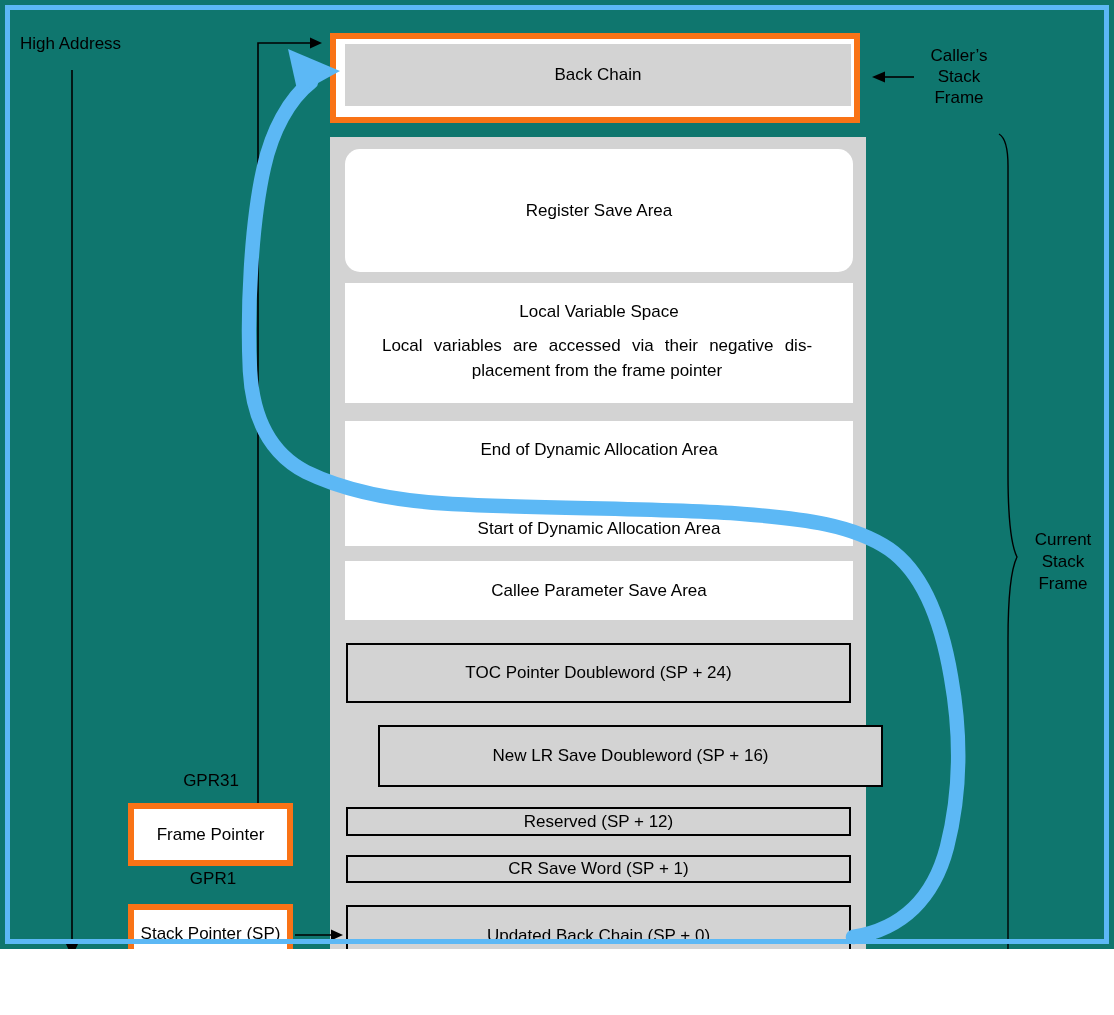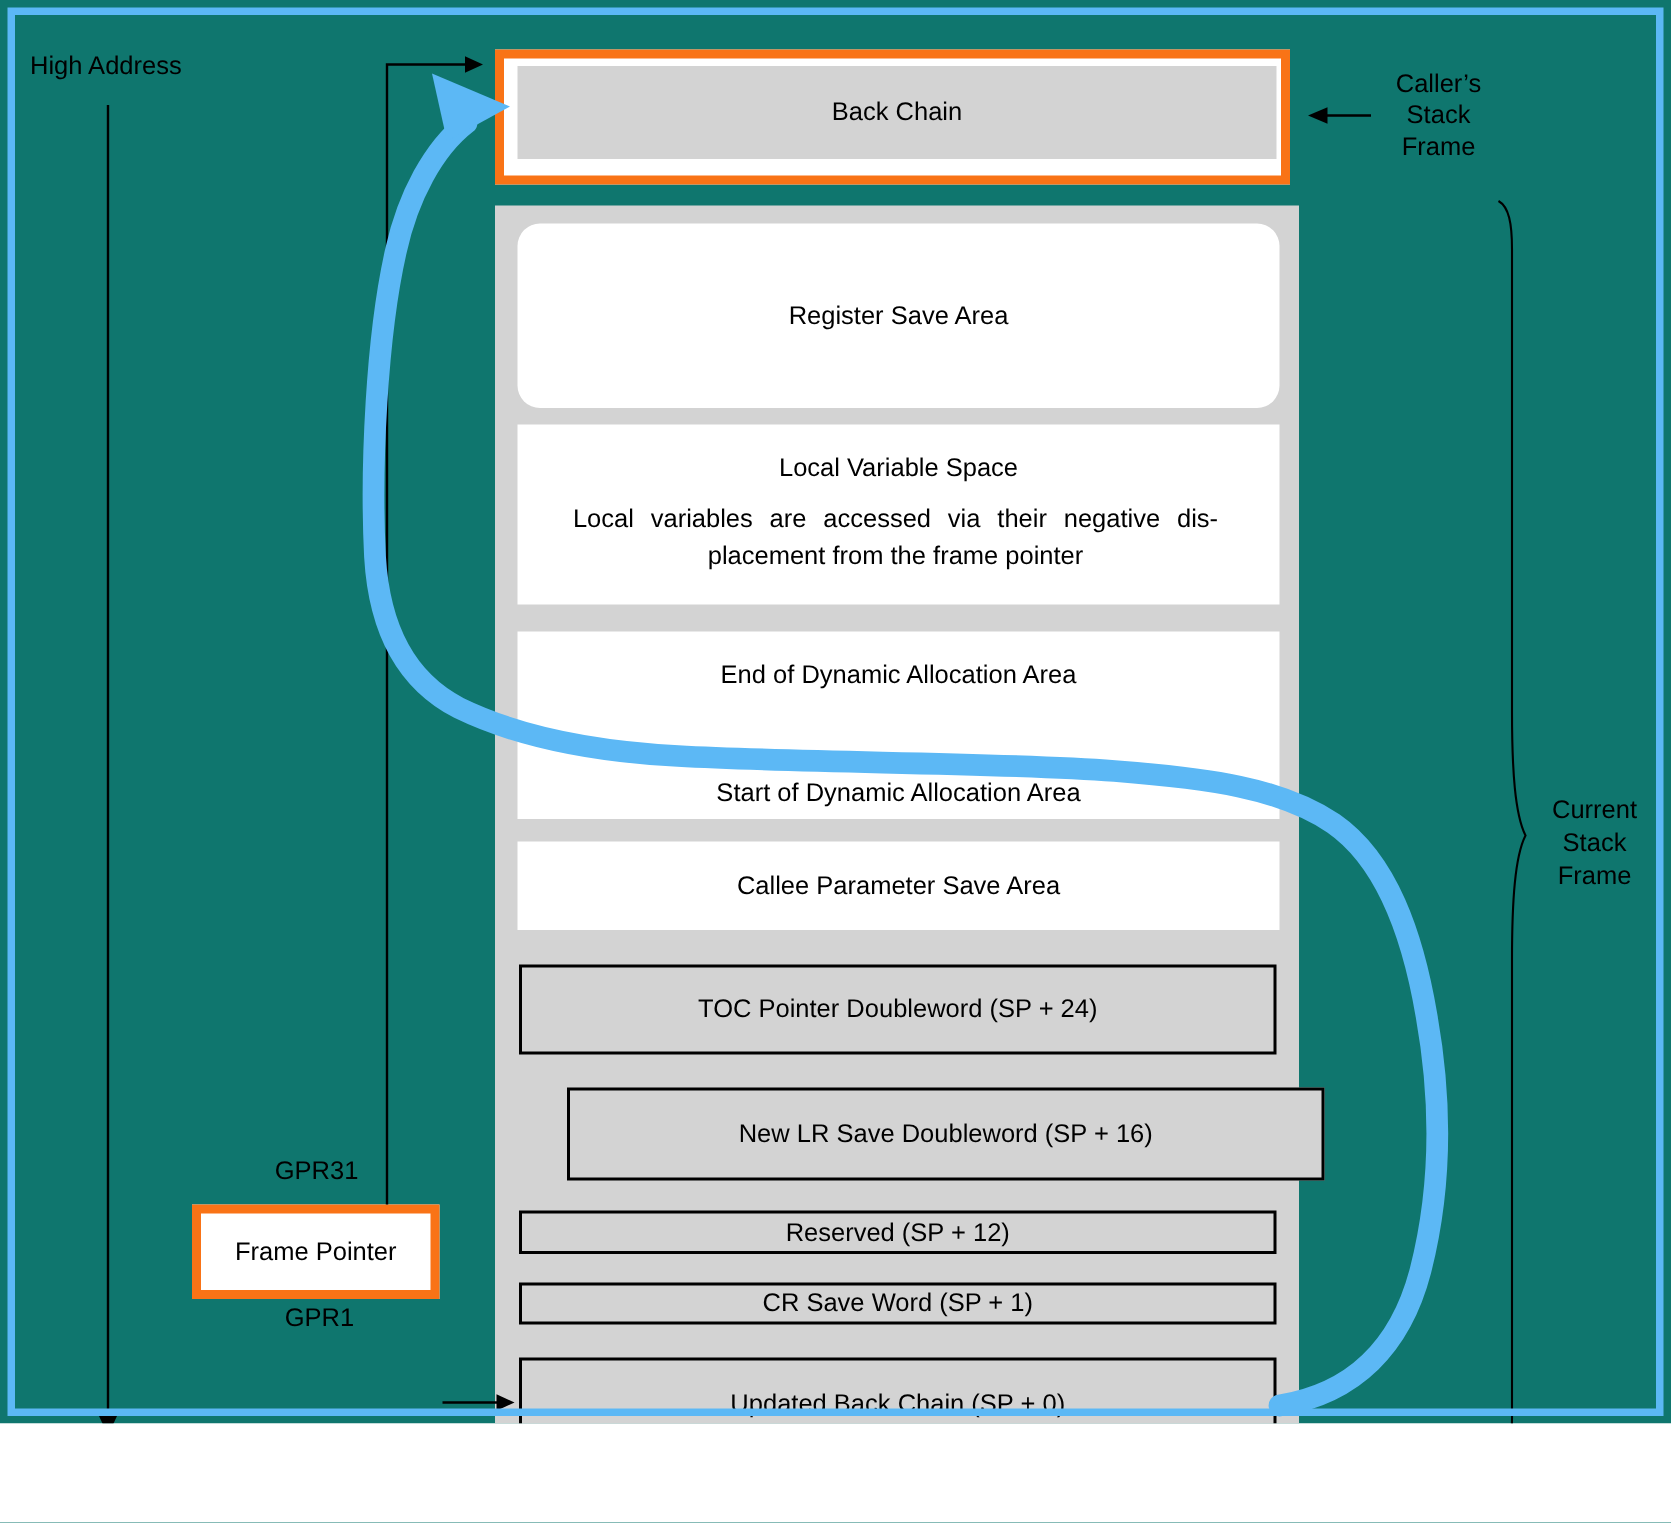--- a/index.html
+++ b/index.html
@@ -78,20 +78,23 @@
 
   <div class="box gray-box" style="left:346px;top:905px;width:505px;height:61px;">
     <span>Updated Back Chain (SP + 0)</span>
   </div>
 
   <div class="lbl center" style="left:170px;top:770px;width:82px;">GPR31</div>
   <div class="box outline-box" style="left:128px;top:803px;width:165px;height:63px;">
     <span>Frame Pointer</span>
   </div>
   <div class="lbl center" style="left:172px;top:868px;width:82px;">GPR1</div>
+  <div class="box outline-box" style="left:128px;top:904px;width:165px;height:60px;">
+    <span>Stack Pointer (SP)</span>
+  </div>
 
   <div class="lbl center" style="left:1018px;top:529px;width:90px;line-height:22px;">Current
 Stack
 Frame</div>
 
   <svg class="overlay" width="1114" height="1015" viewBox="0 0 1114 1015">
 
     <g>
       <line x1="72" y1="70" x2="72" y2="946" stroke="#000" stroke-width="1.6"></line>
       <polygon points="72,957 66,944 78,944" fill="#000"></polygon>

